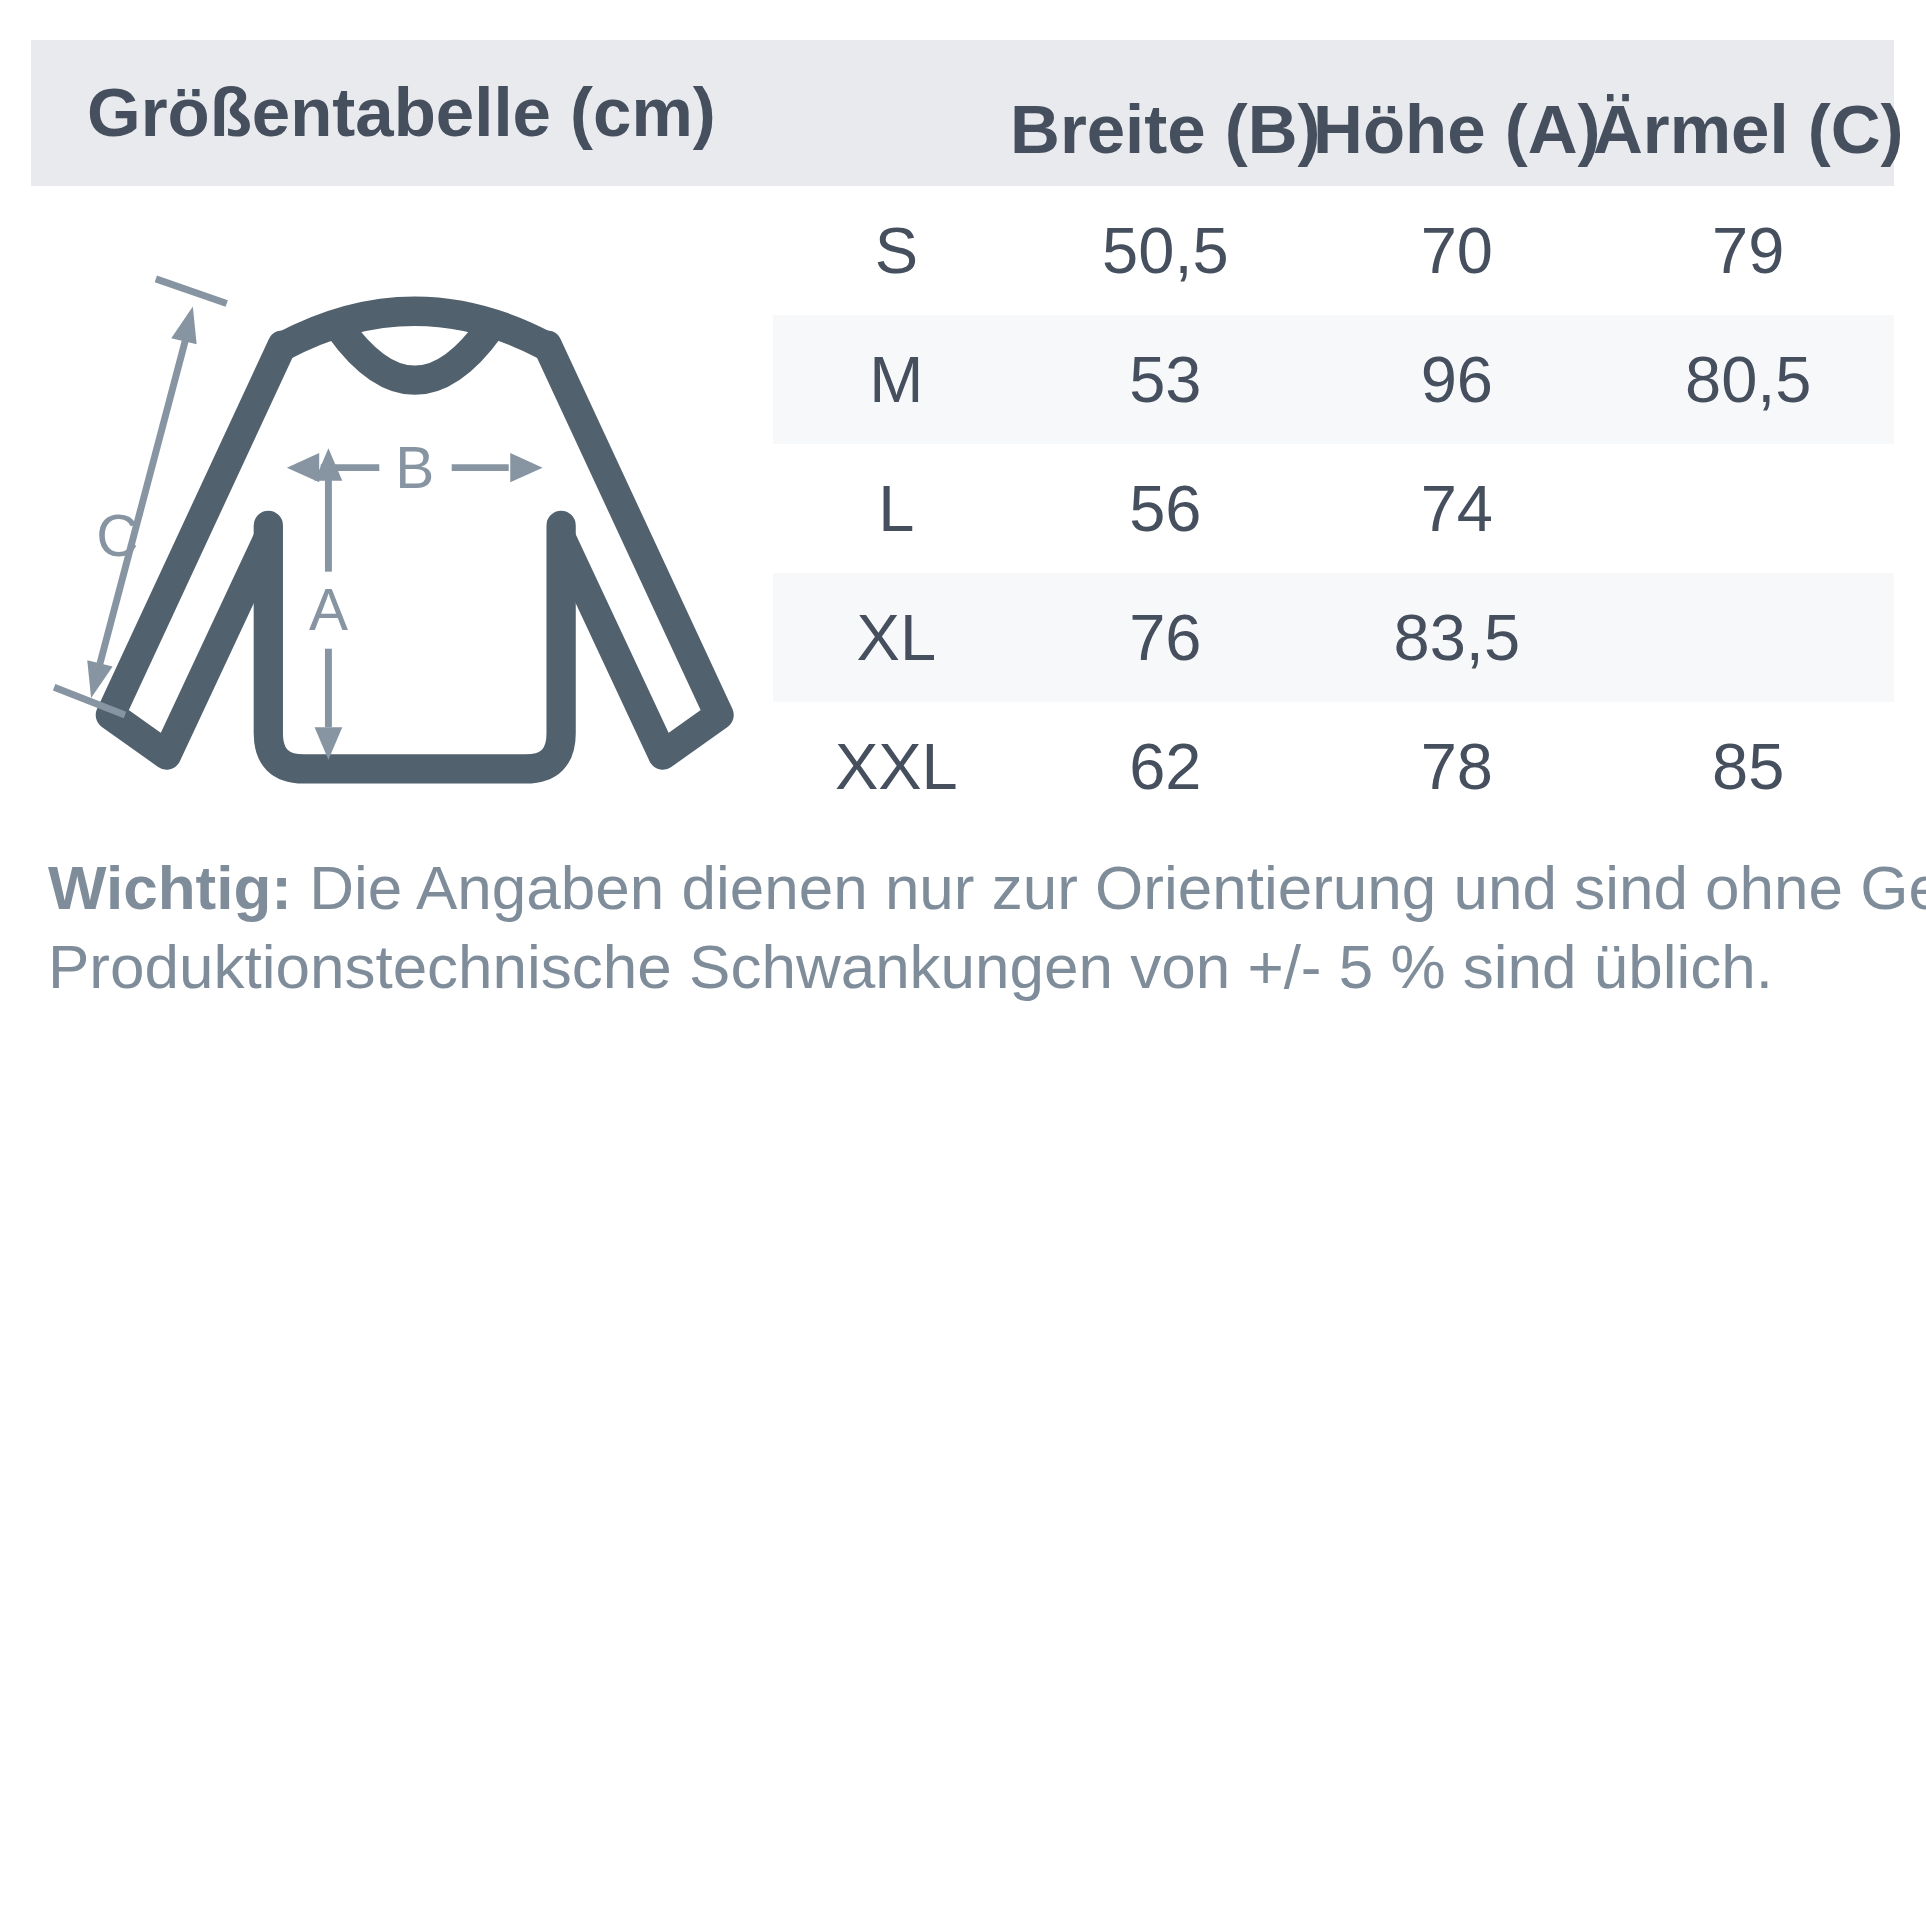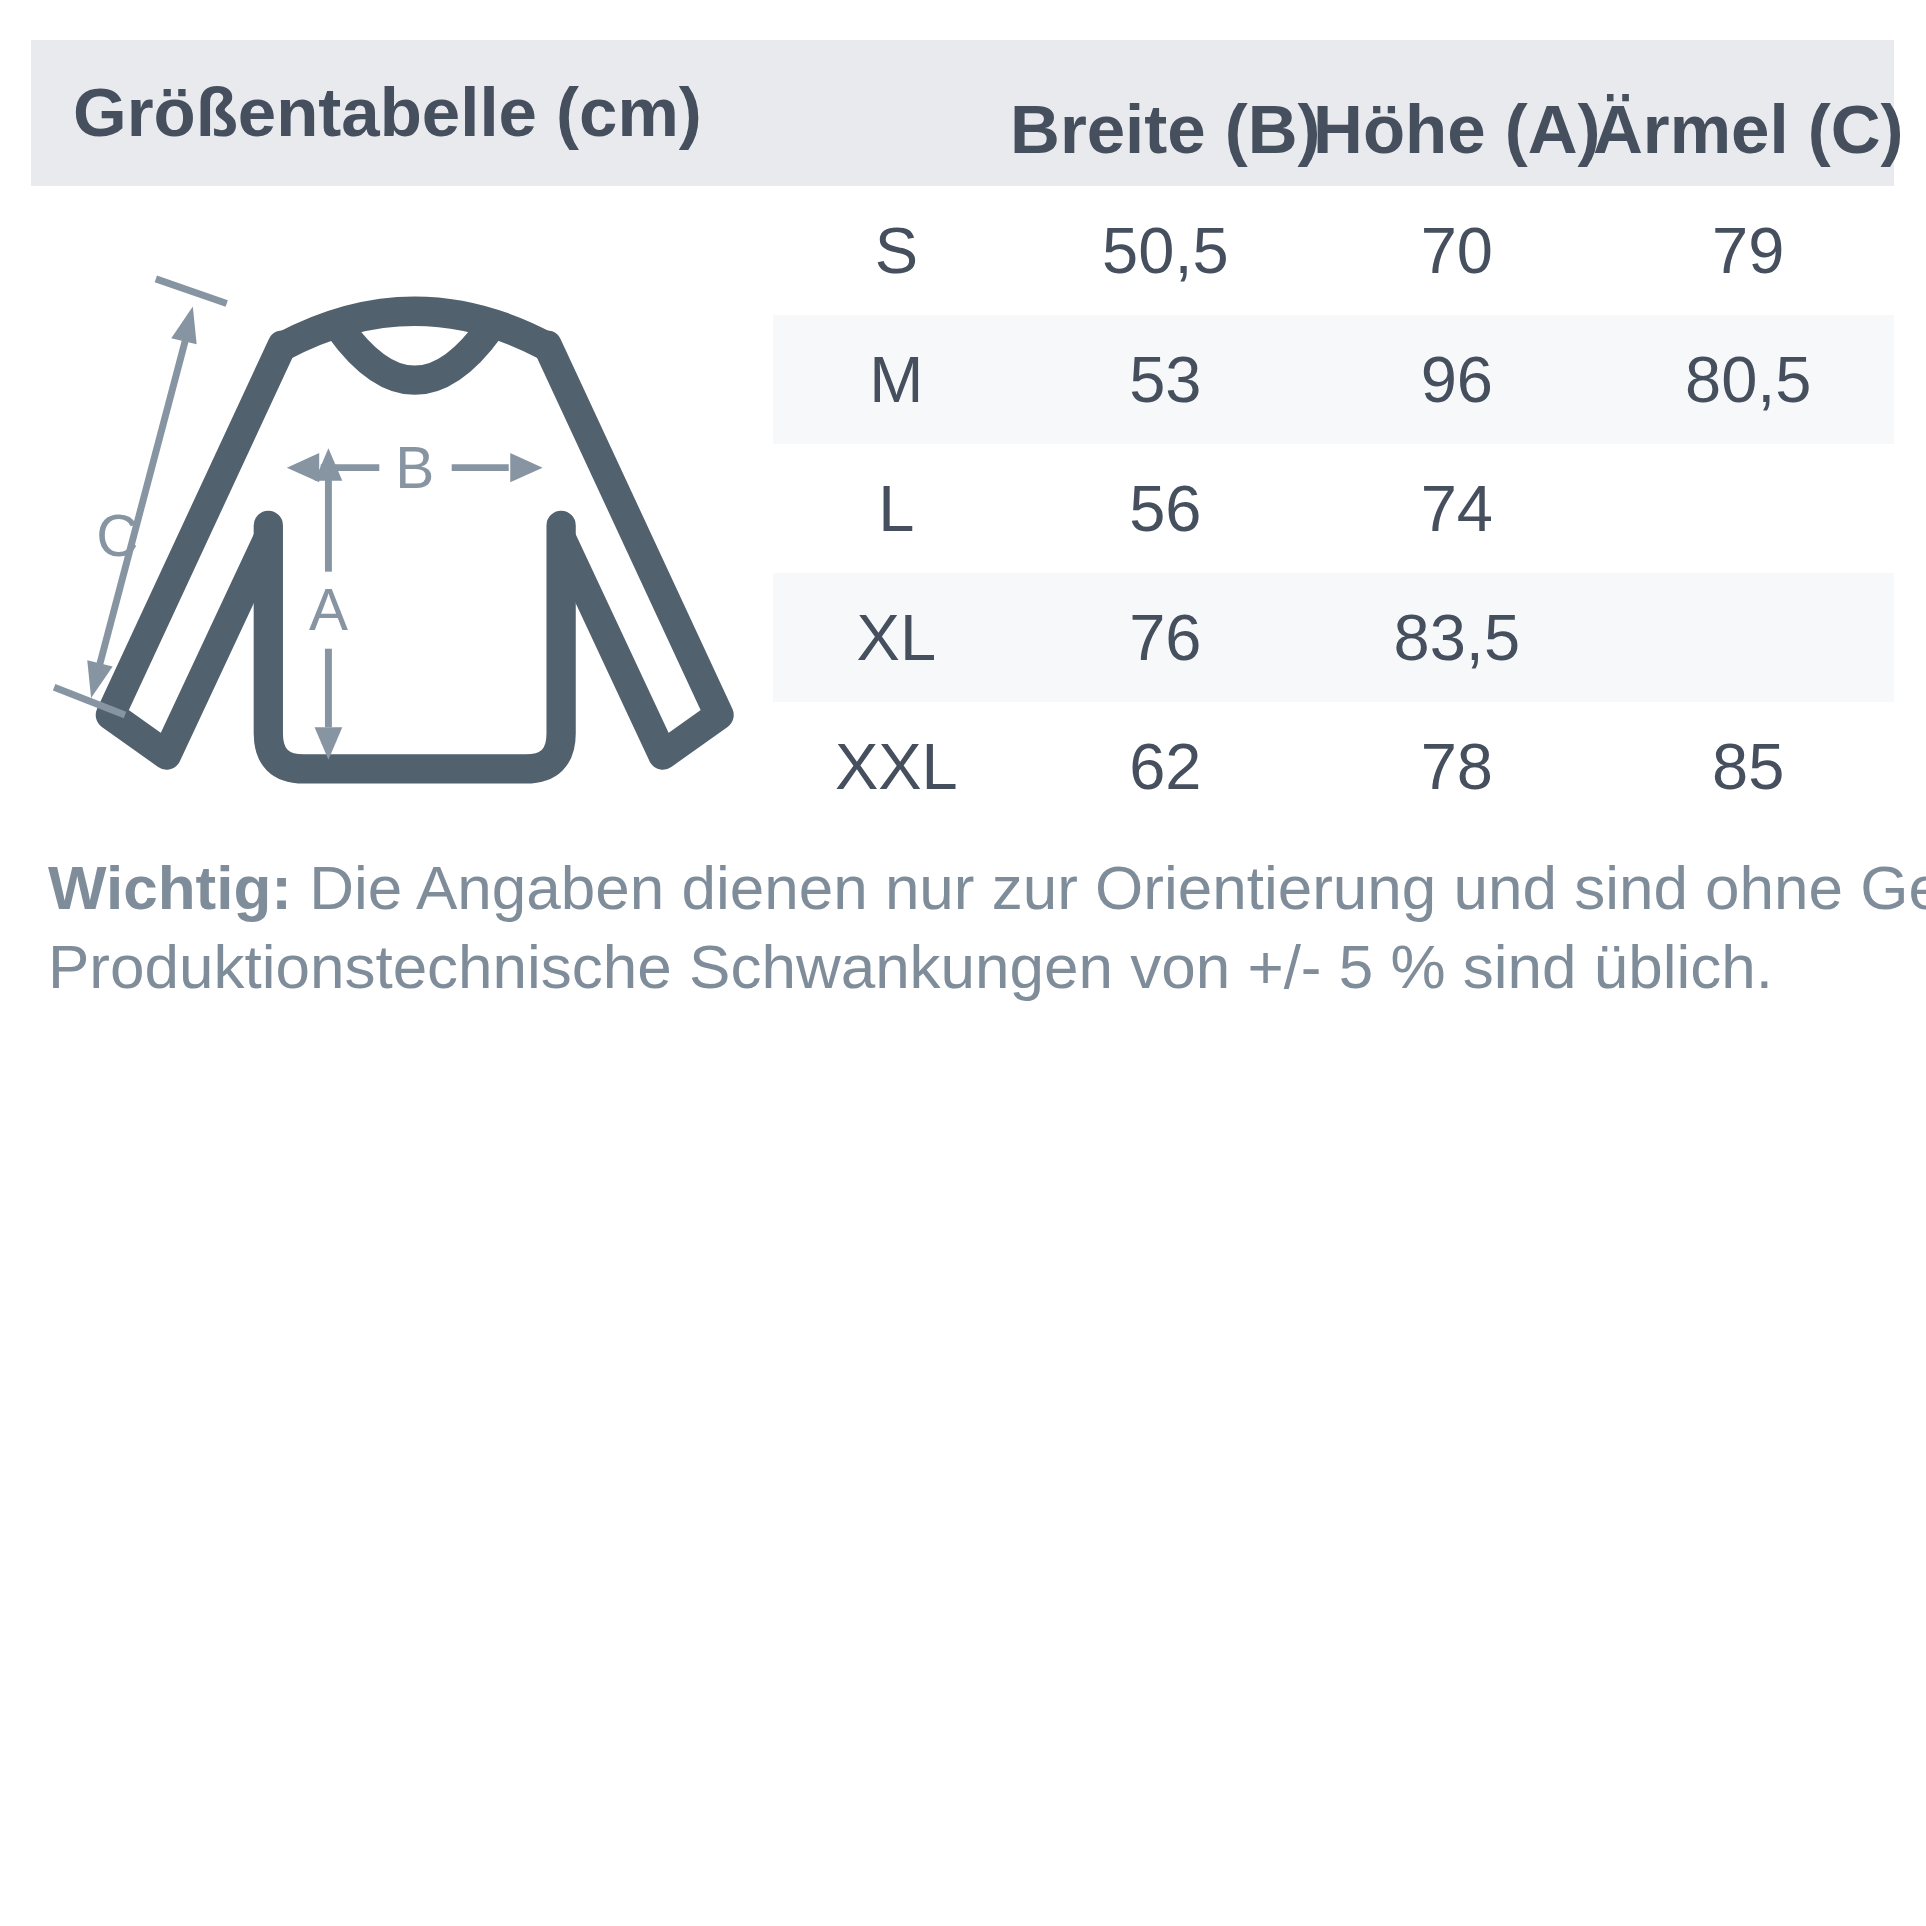--- a/index.html
+++ b/index.html
@@ -6,21 +6,21 @@
   body{
     width:1926px;height:1926px;position:relative;overflow:hidden;
     font-family:"Liberation Sans","DejaVu Sans",sans-serif;
     -webkit-font-smoothing:antialiased;
   }
   .header-bar{
     position:absolute;left:31px;top:40px;width:1863px;height:146px;
     background:#e9eaee;
   }
   .page-title{
-    position:absolute;left:42px;top:0;height:146px;line-height:146px;
+    position:absolute;left:56px;top:0;height:146px;line-height:146px;
     font-size:69px;font-weight:bold;color:#454f5d;white-space:nowrap;
   }
   .col-heads{
     position:absolute;left:742px;top:16px;width:1121px;height:146px;
     display:grid;grid-template-columns:22% 26% 26% 26%;
   }
   .col-heads .cell{
     display:flex;align-items:center;justify-content:center;
     font-size:69px;font-weight:bold;color:#454f5d;white-space:nowrap;
   }

